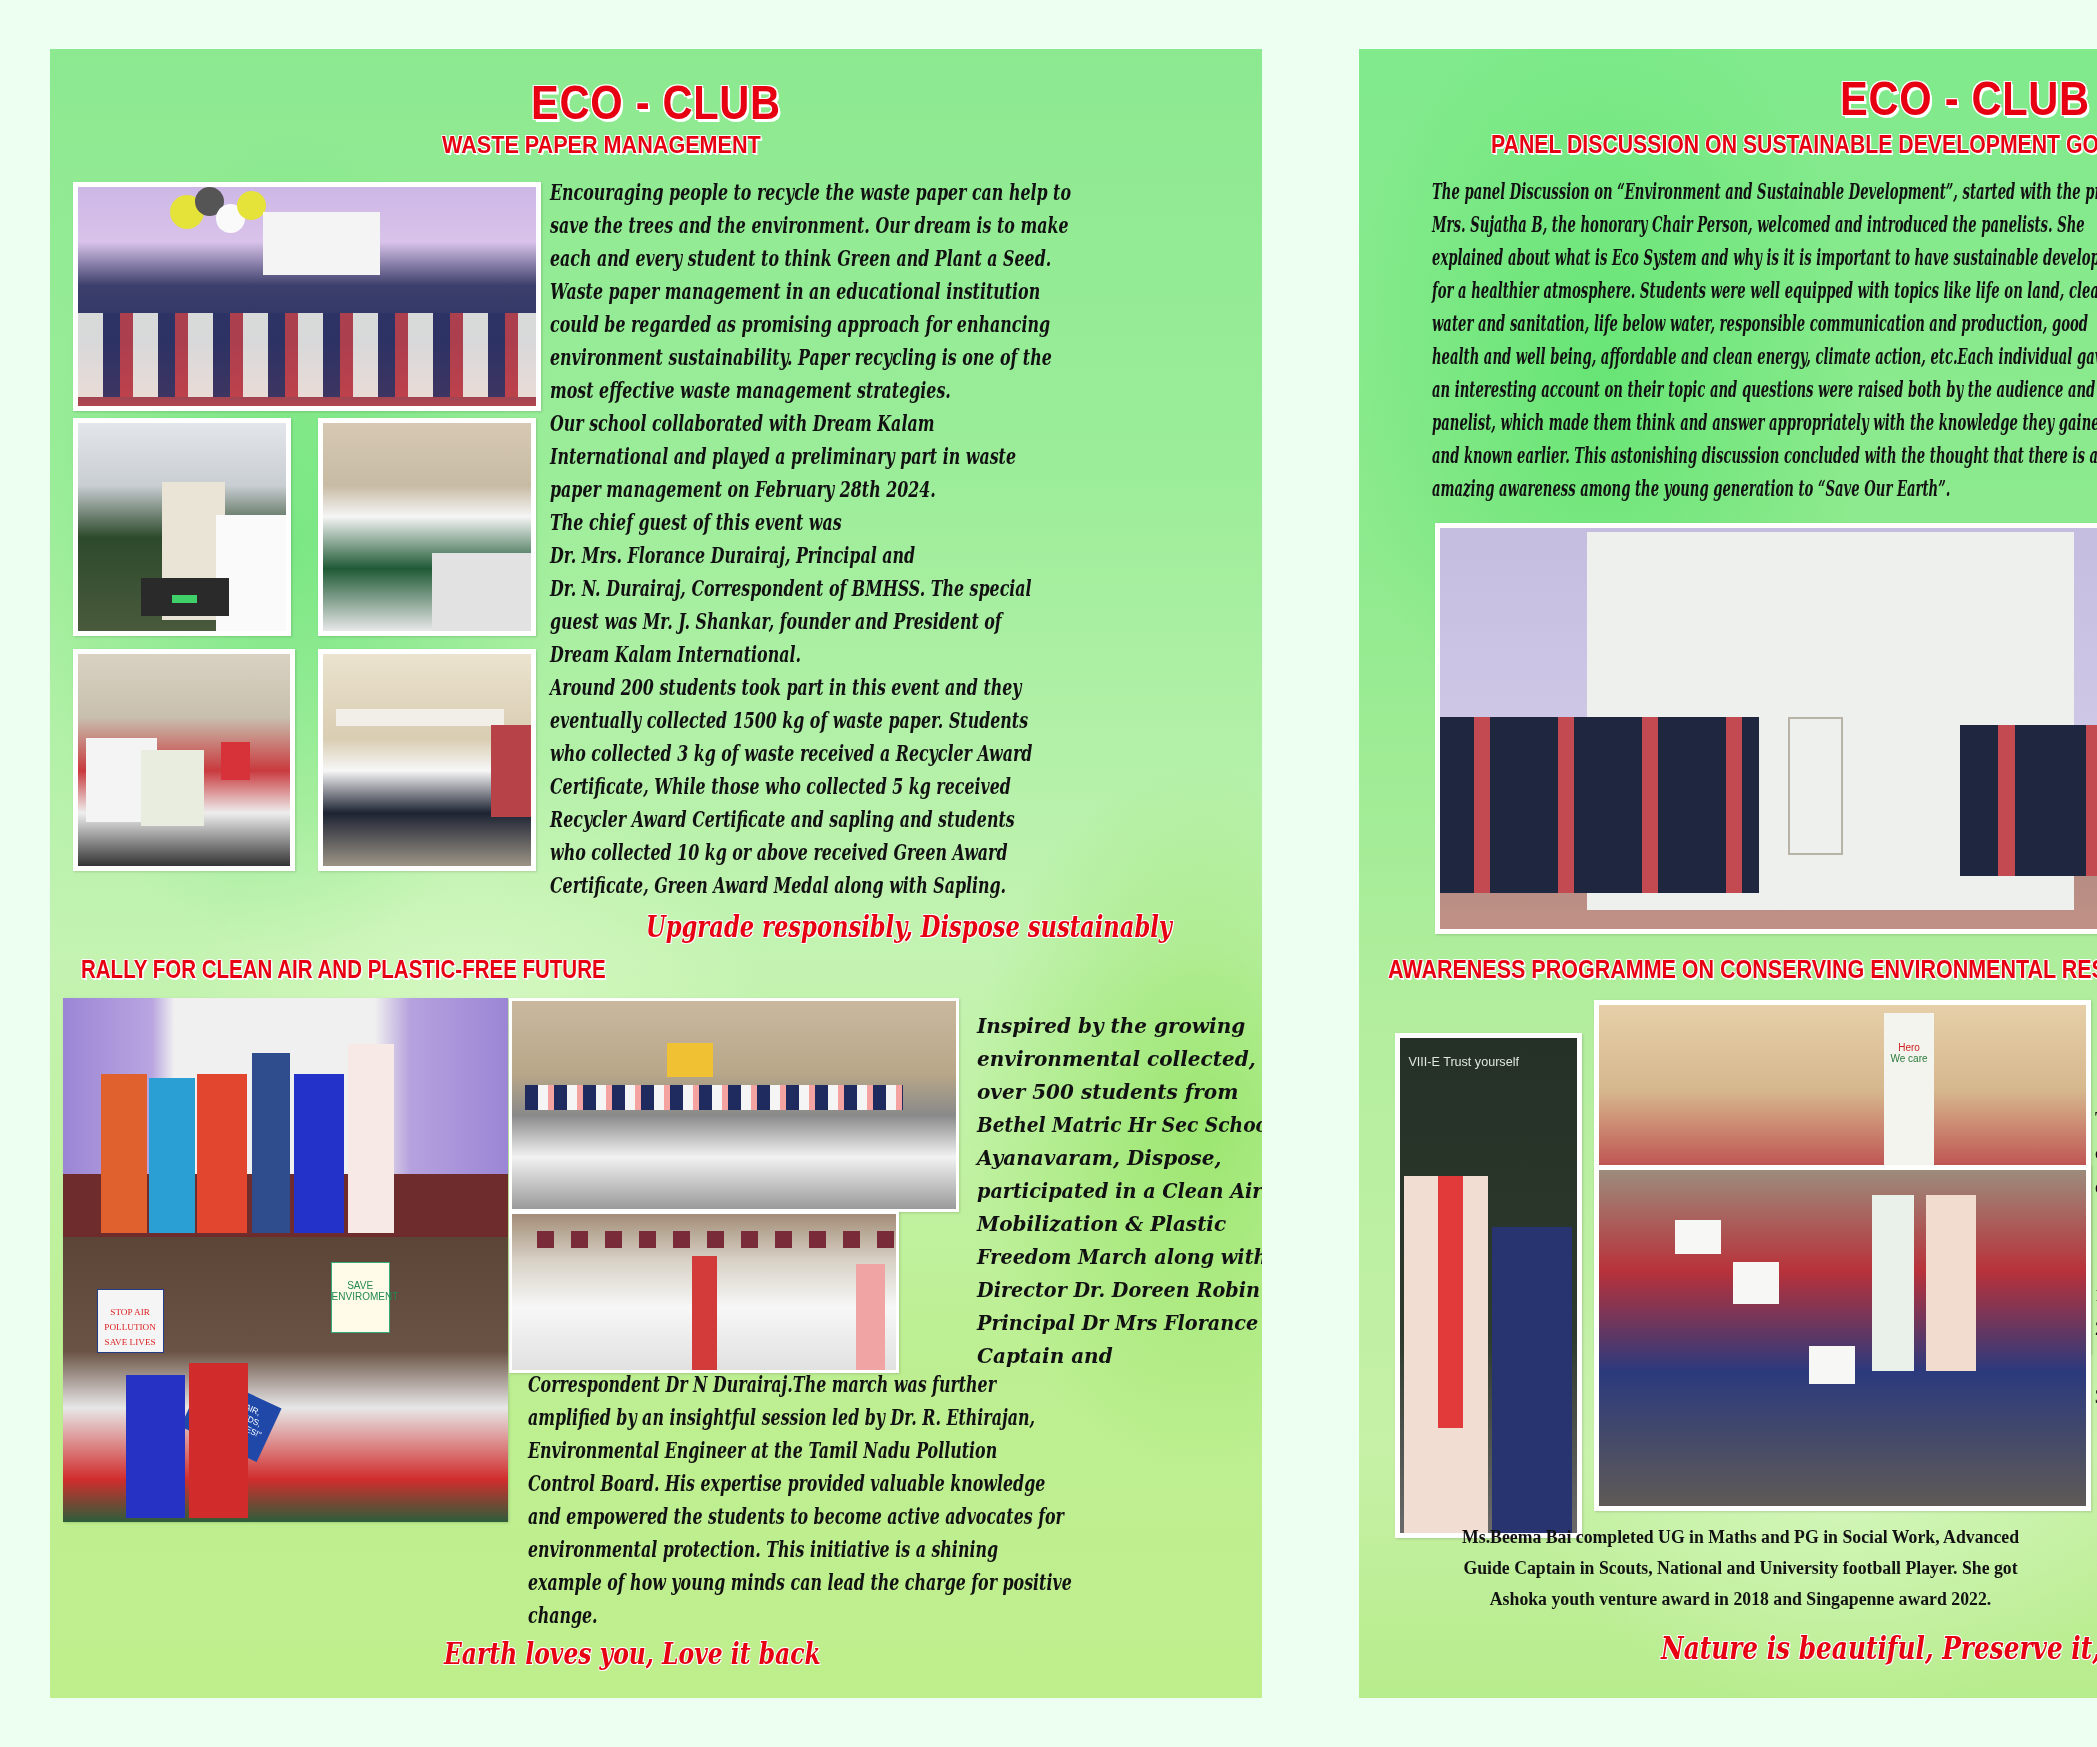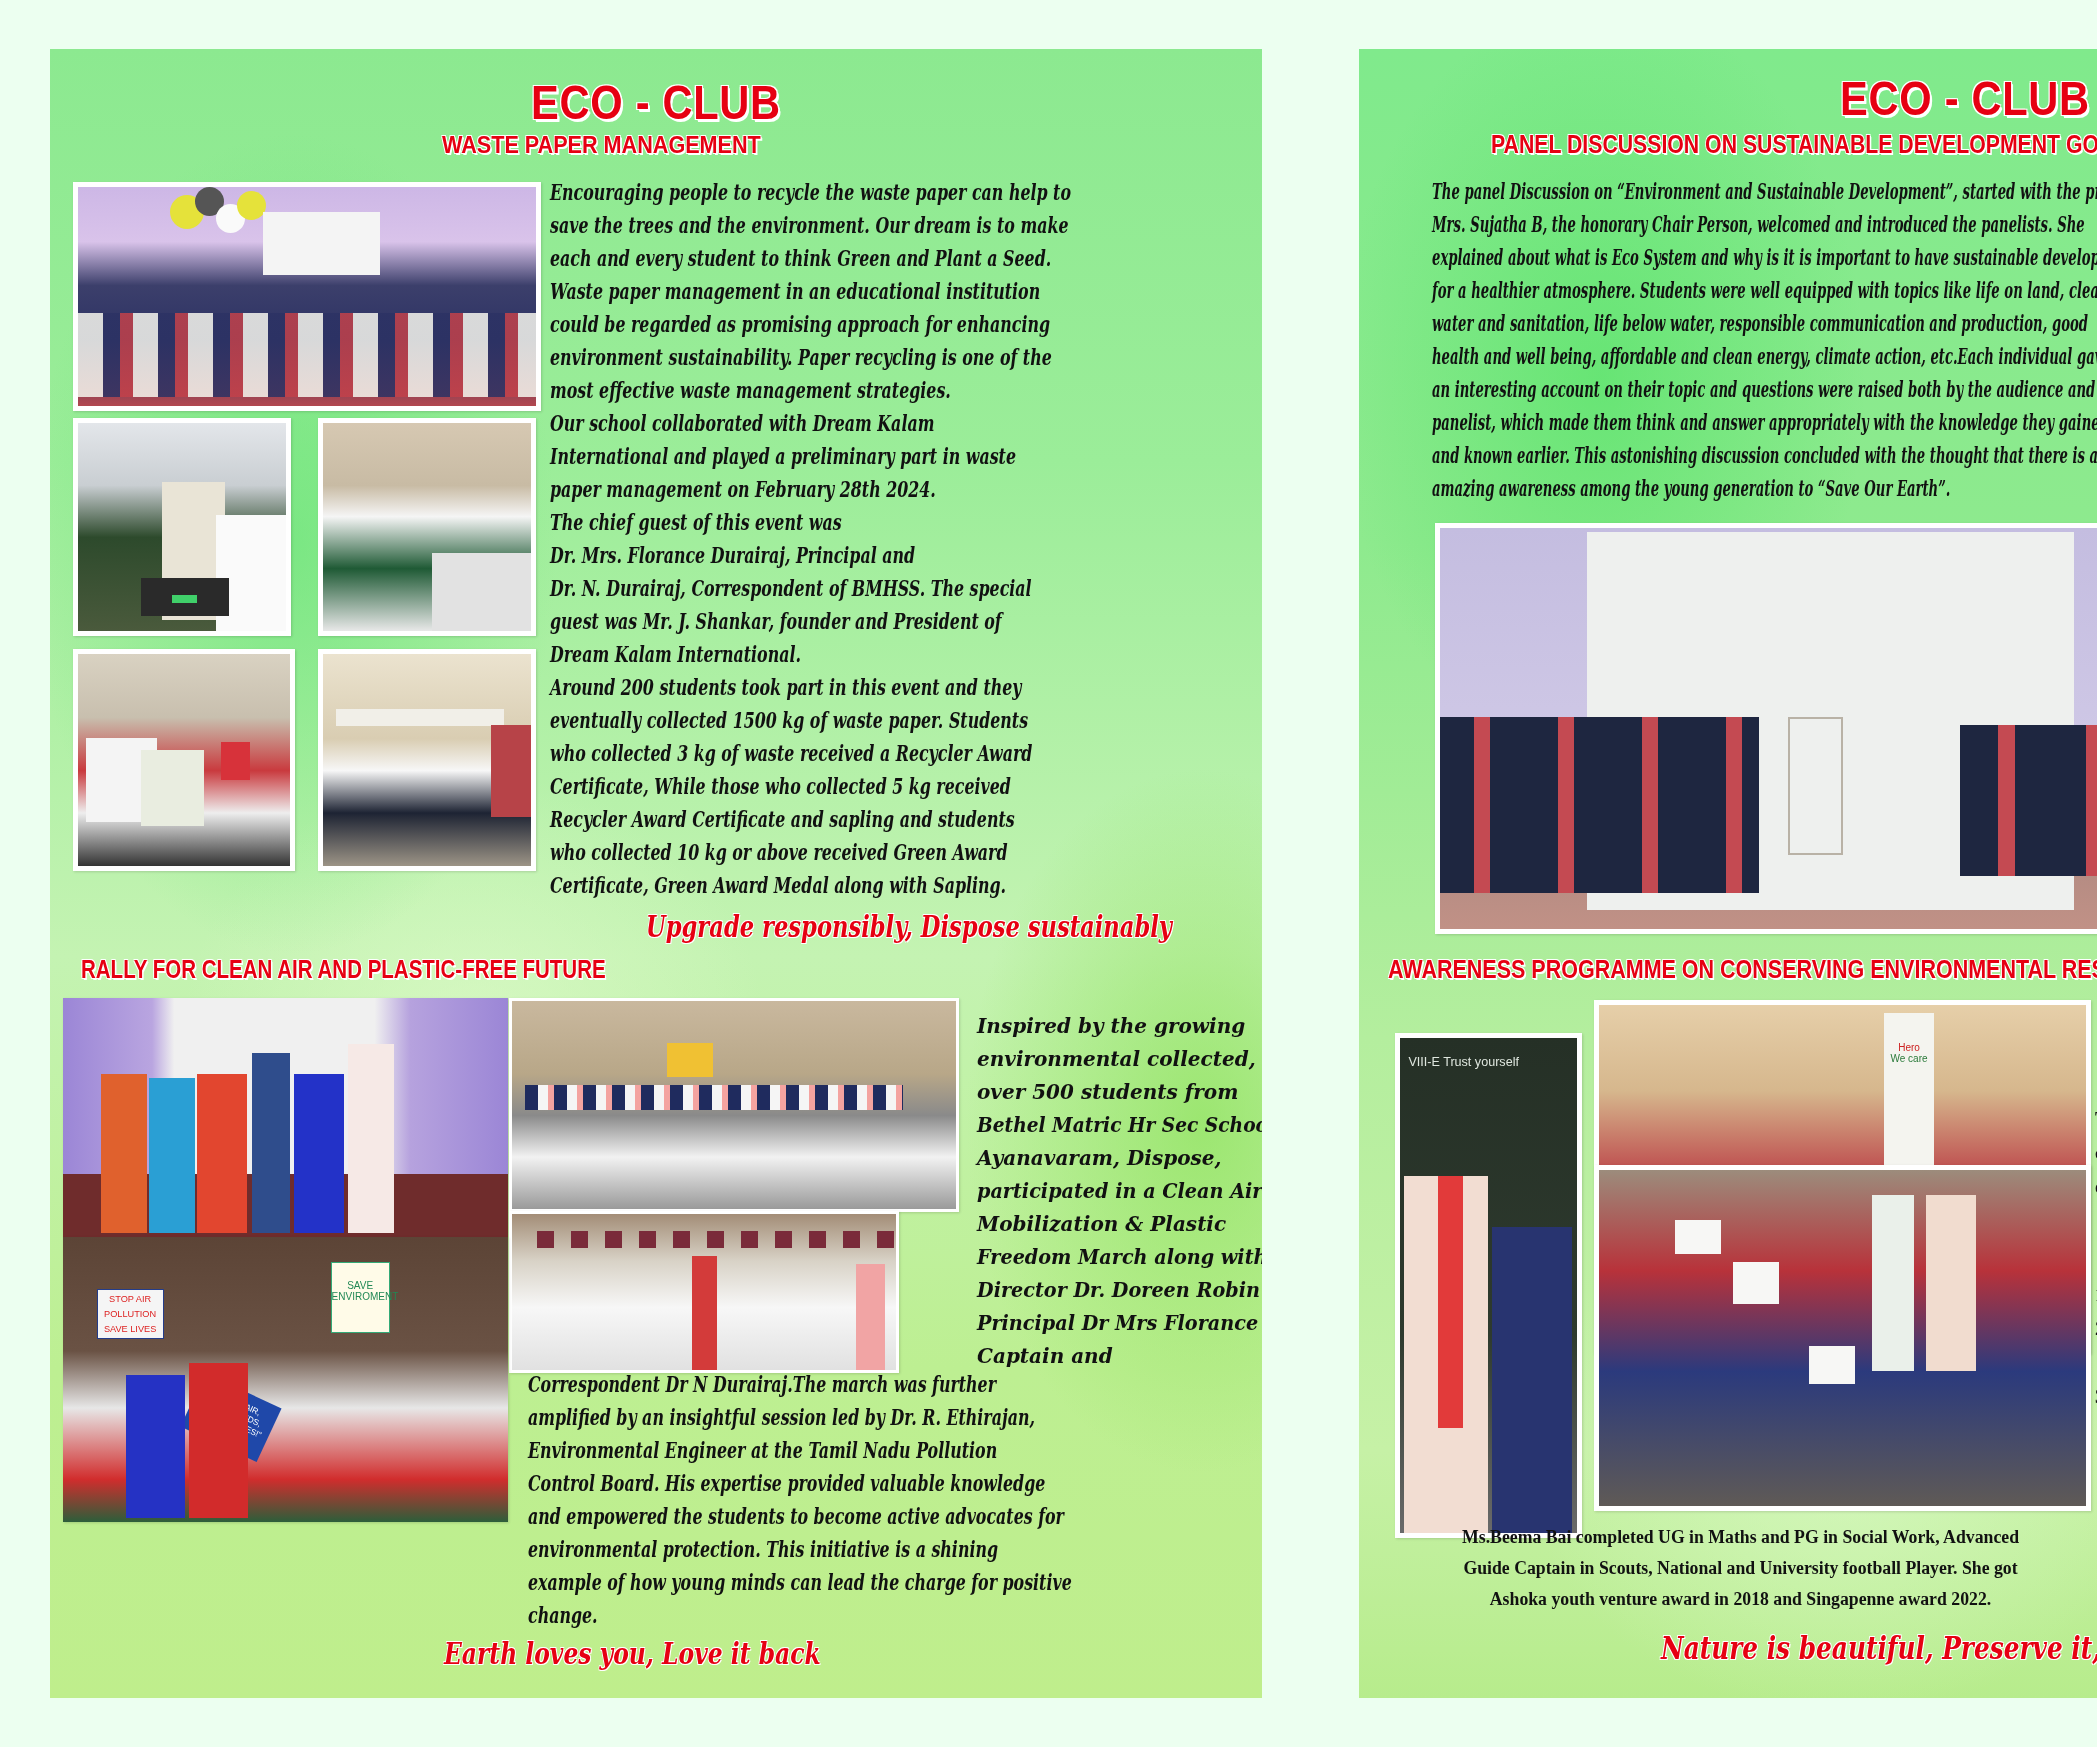--- a/index.html
+++ b/index.html
@@ -166,21 +166,21 @@
   <div class="photo" style="left:459px; top:1162px; width:390px; height:162px; padding:3.4px;">
     <div class="img" style="background:linear-gradient(180deg,#a38d77 0%,#d8d2c6 30%,#f7f7f7 60%,#e1e1e1 100%);">
       <div class="rect" style="left:25px; top:17px; width:361px; height:17px; background:repeating-linear-gradient(90deg,#7a2b3a 0 17px,transparent 17px 34px);"></div>
       <div class="rect" style="left:180px; top:42px; width:25px; height:117px; background:#d33b3a;"></div>
       <div class="rect" style="left:344px; top:50px; width:29px; height:109px; background:#f1a4a4;"></div>
     </div>
   </div>
 
   <div class="photo" style="left:12.6px; top:1188px; width:445px; height:285px; padding:0;">
     <div class="img" style="background:linear-gradient(180deg,#5c4436 0%,#6a5244 40%,#e7e7e7 60%,#d12d2d 85%,#2c5e3a 100%);">
-      <div class="rect" style="left:34px; top:52px; width:67px; height:50px; background:#f5f5f5; border:1.7px solid #233c8a; font-family:Liberation Sans, sans-serif; font-size:9.2px; color:#d22; text-align:center; line-height:15px; padding-top:2px; box-sizing:border-box;">STOP AIR POLLUTION SAVE LIVES</div>
+      <div class="rect" style="left:34px; top:52px; width:67px; height:64px; background:#f5f5f5; border:1.7px solid #233c8a; font-family:Liberation Serif, serif; font-size:9.2px; color:#d22; text-align:center; line-height:15px; padding-top:15px; box-sizing:border-box;">STOP AIR POLLUTION SAVE LIVES</div>
       <div class="rect" style="left:268px; top:25px; width:59px; height:71px; background:#fffbe8; border:1.7px solid #3a7; font-family:'Liberation Sans',sans-serif; font-size:10px; color:#285; text-align:center; padding-top:17px; box-sizing:border-box;">SAVE ENVIROMENT</div>
       <div class="rect" style="left:126px; top:151px; width:84px; height:59px; background:#1f48a9; color:#fff; font-family:'Liberation Sans',sans-serif; font-size:8.4px; text-align:center; padding:8.4px 4.2px; box-sizing:border-box; transform:rotate(25deg);">"CLEAN AIR, CLEAR MINDS, HEALTHY LIVES!"</div>
       <div class="rect" style="left:63px; top:138px; width:59px; height:143px; background:#2532c4;"></div>
       <div class="rect" style="left:126px; top:126px; width:59px; height:155px; background:#d22b2b;"></div>
     </div>
   </div>
 
   <div class="abs body-italic" style="left:927px; top:961px; font-size:20px; line-height:33px;">
     <span class="ln" style="transform:scaleX(1);">Inspired by the growing</span>
     <span class="ln">environmental collected,</span>

